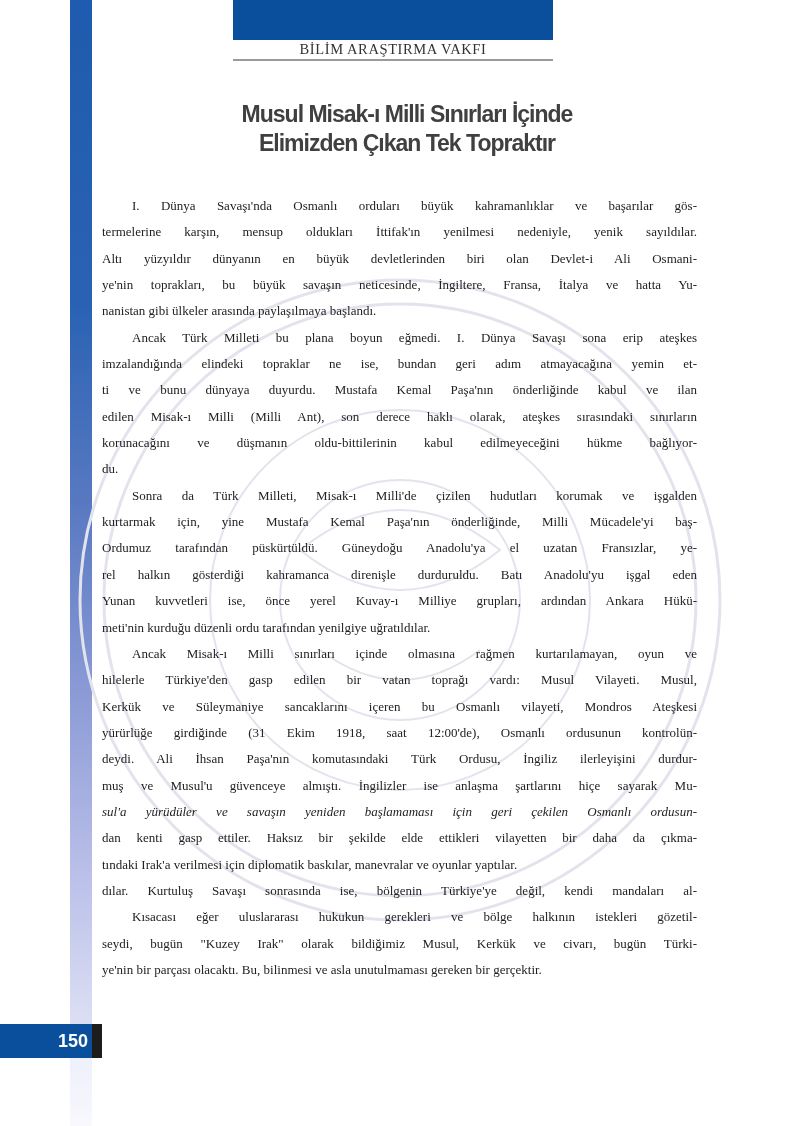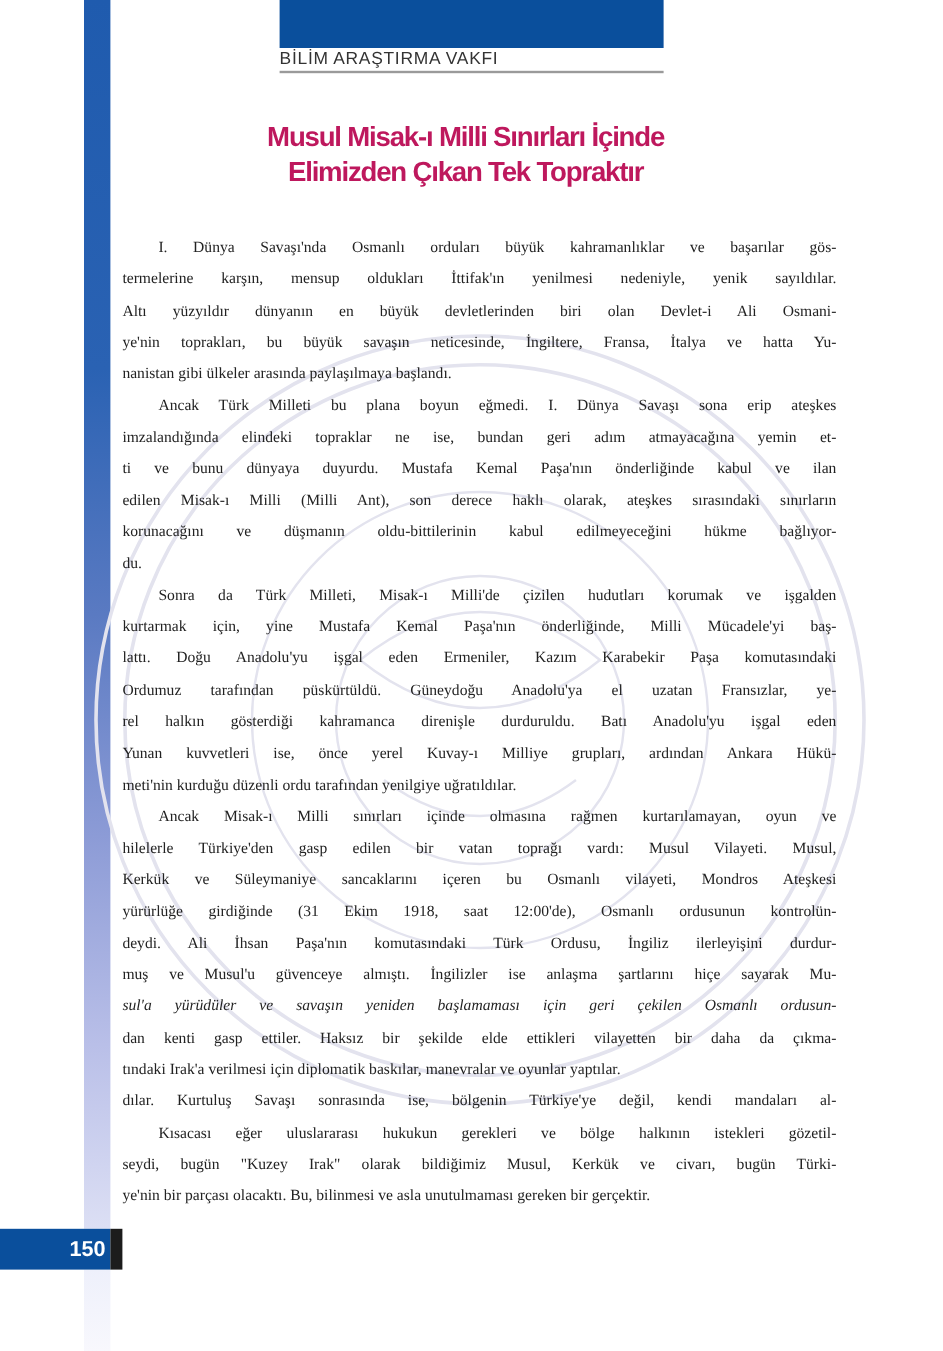--- a/index.html
+++ b/index.html
@@ -41,22 +41,22 @@
     top: 0;
     width: 320px;
     height: 40px;
     background: #0a4f9c;
   }
   .header-text {
     position: absolute;
     left: 233px;
     top: 40px;
     width: 320px;
-    text-align: left;
-    font-family: Liberation Sans, sans-serif;
+    text-align: center;
+    font-family: Liberation Serif, serif;
     font-size: 14.5px;
     letter-spacing: 0.6px;
     color: #333333;
     line-height: 18px;
   }
   .header-rule {
     position: absolute;
     left: 233px;
     top: 59px;
     width: 320px;
@@ -66,30 +66,30 @@
   .watermark {
     position: absolute;
     left: 70px;
     top: 270px;
     width: 660px;
     height: 660px;
     pointer-events: none;
   }
   .title {
     position: absolute;
-    left: 88px;
+    left: 107px;
     top: 100px;
     width: 600px;
     text-align: center;
     font-family: "Liberation Sans", sans-serif;
     font-weight: bold;
     font-size: 23px;
     letter-spacing: -1px;
     line-height: 29px;
-    color: #be185d;
+    color: #404040;
   }
   .body {
     position: absolute;
     left: 102px;
     top: 193px;
     width: 595px;
     font-family: "Liberation Serif", serif;
     font-size: 13px;
     color: #222222;
     line-height: 26.35px;
@@ -175,21 +175,20 @@
       <span class="line indent" style="white-space: normal; overflow: hidden;">Ancak Türk Milleti bu plana boyun eğmedi. I. Dünya Savaşı sona erip ateşkes</span>
       <span class="line" style="white-space: normal; overflow: hidden;">imzalandığında elindeki topraklar ne ise, bundan geri adım atmayacağına yemin et-</span>
       <span class="line" style="white-space: normal; overflow: hidden;">ti ve bunu dünyaya duyurdu. Mustafa Kemal Paşa'nın önderliğinde kabul ve ilan</span>
       <span class="line" style="white-space: normal; overflow: hidden;">edilen Misak-ı Milli (Milli Ant), son derece haklı olarak, ateşkes sırasındaki sınırların</span>
       <span class="line" style="white-space: normal; overflow: hidden;">korunacağını ve düşmanın oldu-bittilerinin kabul edilmeyeceğini hükme bağlıyor-</span>
       <span class="line last" style="white-space: normal; overflow: hidden;">du.</span>
     </div>
     <div>
       <span class="line indent" style="white-space: normal; overflow: hidden;">Sonra da Türk Milleti, Misak-ı Milli'de çizilen hudutları korumak ve işgalden</span>
       <span class="line" style="white-space: normal; overflow: hidden;">kurtarmak için, yine Mustafa Kemal Paşa'nın önderliğinde, Milli Mücadele'yi baş-</span>
-      <span class="line" style="white-space: normal; overflow: hidden;">lattı. Doğu Anadolu'yu işgal eden Ermeniler, Kazım Karabekir Paşa komutasındaki</span>
       <span class="line" style="white-space: normal; overflow: hidden;">Ordumuz tarafından püskürtüldü. Güneydoğu Anadolu'ya el uzatan Fransızlar, ye-</span>
       <span class="line" style="white-space: normal; overflow: hidden;">rel halkın gösterdiği kahramanca direnişle durduruldu. Batı Anadolu'yu işgal eden</span>
       <span class="line" style="white-space: normal; overflow: hidden;">Yunan kuvvetleri ise, önce yerel Kuvay-ı Milliye grupları, ardından Ankara Hükü-</span>
       <span class="line last" style="white-space: normal; overflow: hidden;">meti'nin kurduğu düzenli ordu tarafından yenilgiye uğratıldılar.</span>
     </div>
     <div>
       <span class="line indent" style="white-space: normal; overflow: hidden;">Ancak Misak-ı Milli sınırları içinde olmasına rağmen kurtarılamayan, oyun ve</span>
       <span class="line" style="white-space: normal; overflow: hidden;">hilelerle Türkiye'den gasp edilen bir vatan toprağı vardı: Musul Vilayeti. Musul,</span>
       <span class="line" style="white-space: normal; overflow: hidden;">Kerkük ve Süleymaniye sancaklarını içeren bu Osmanlı vilayeti, Mondros Ateşkesi</span>
       <span class="line" style="white-space: normal; overflow: hidden;">yürürlüğe girdiğinde (31 Ekim 1918, saat 12:00'de), Osmanlı ordusunun kontrolün-</span>

